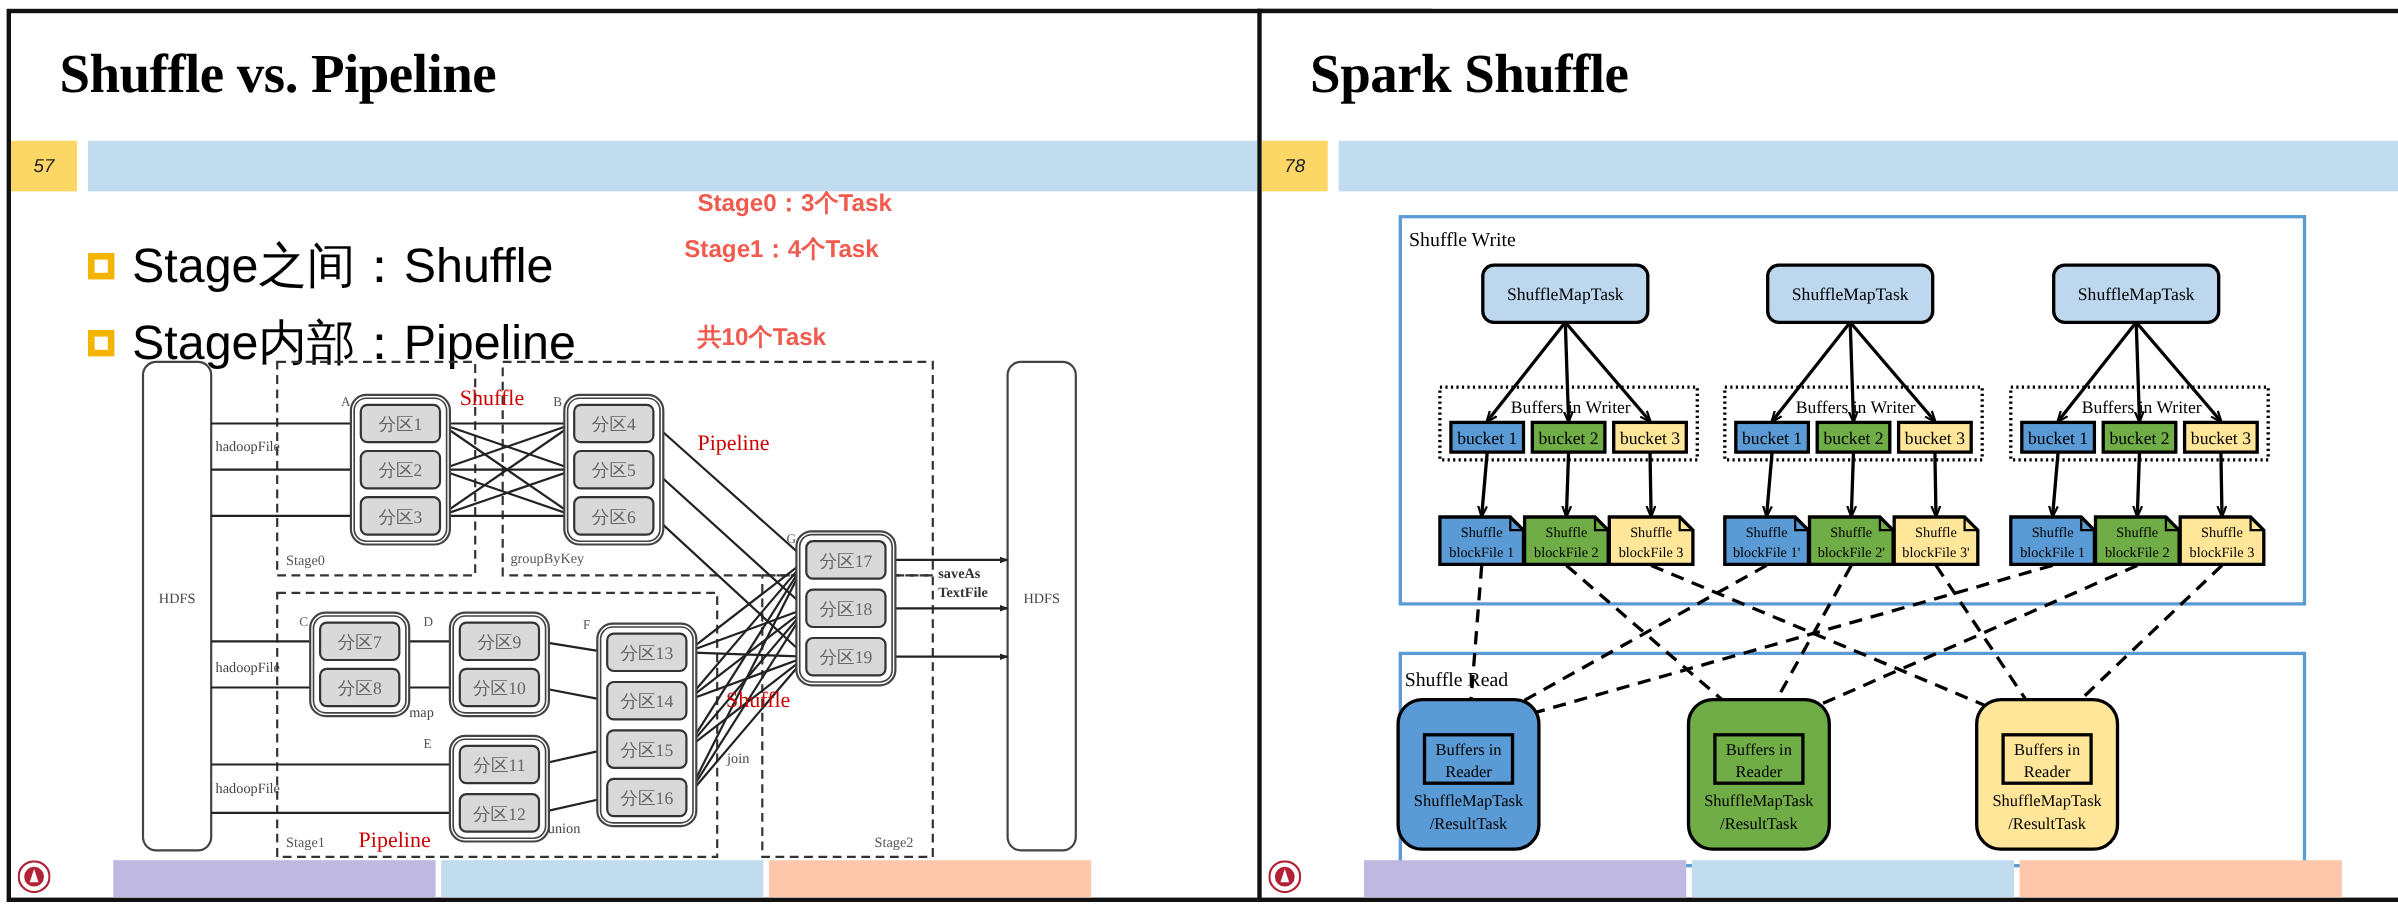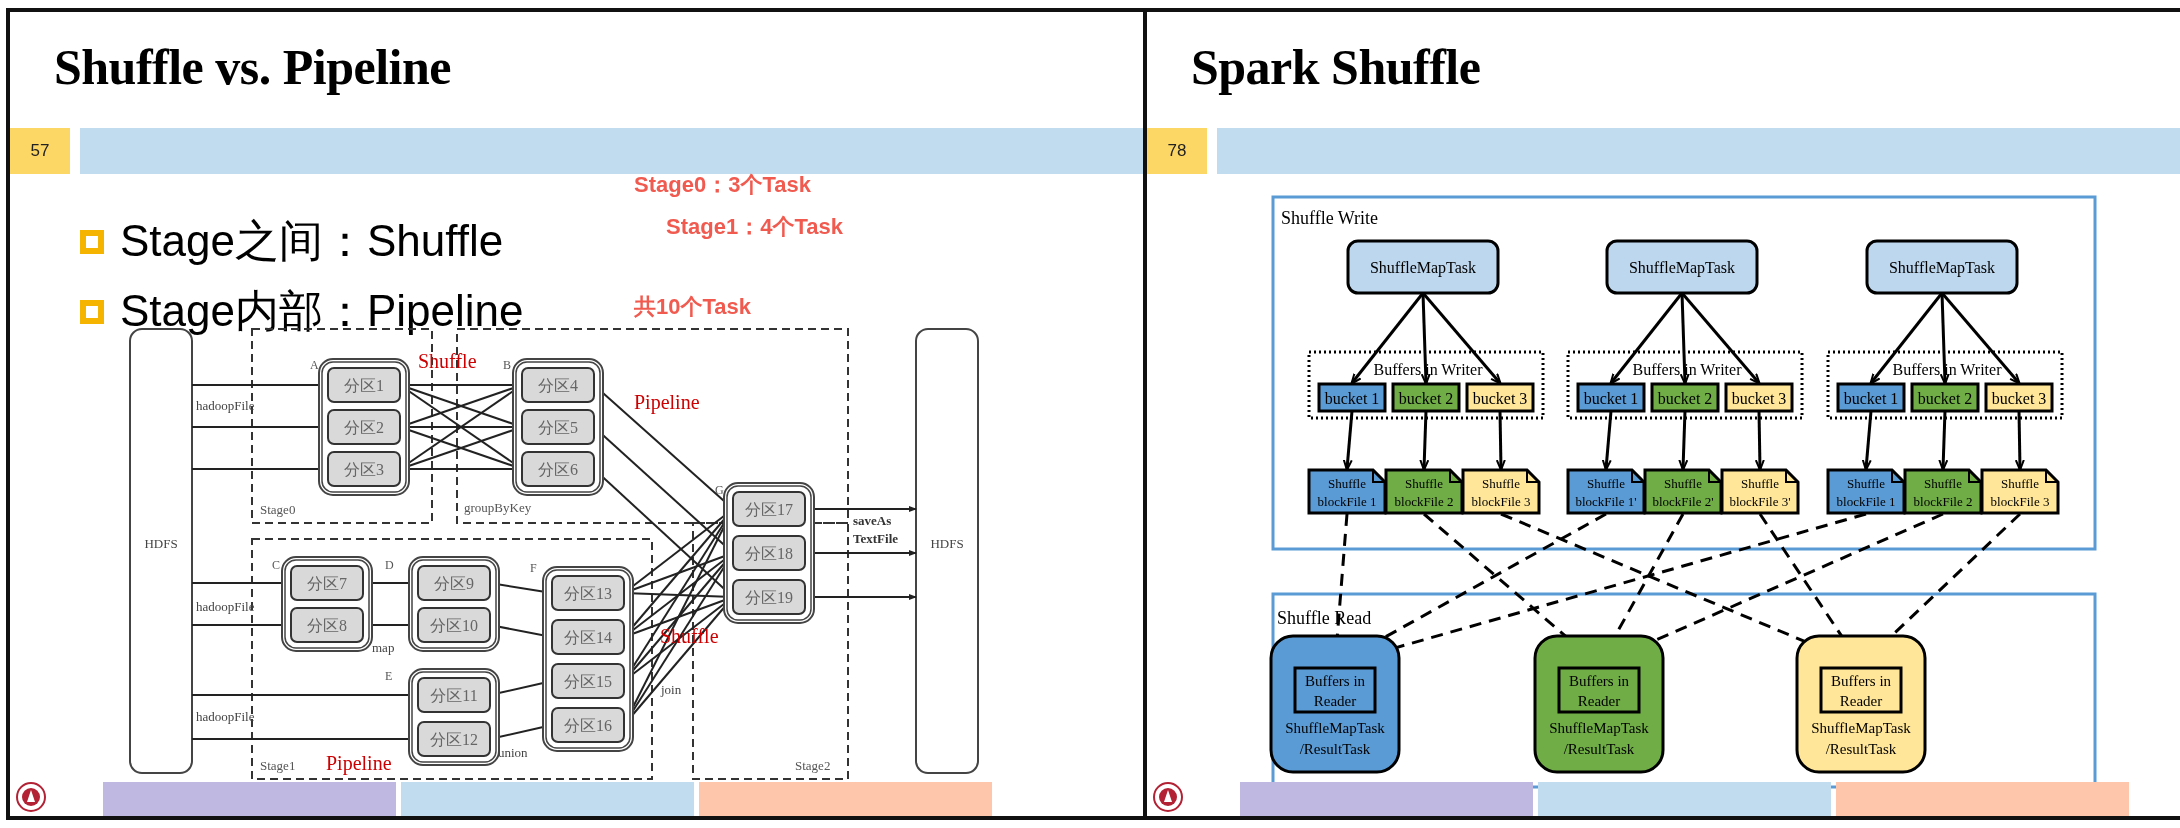--- a/index.html
+++ b/index.html
@@ -1,21 +1,21 @@
 <!DOCTYPE html>
 <html><head>
 <meta charset="utf-8">
 <style>
   html, body { margin:0; padding:0; background:#fff; }
   body { width:2180px; height:828px; position:relative; overflow:hidden; font-family:"Liberation Sans", sans-serif; }
   .slide { position:absolute; top:8px; height:812px; border:4px solid #111; box-sizing:border-box; background:#fff; overflow:hidden; }
   #slide-left { left:6px; width:1296px; }
   #slide-right { left:1143px; width:1171px; border-right:none; }
   .title { position:absolute; left:44px; top:26px; font-family:"Liberation Serif", serif; font-weight:bold; font-size:50px; color:#000; letter-spacing:-0.5px; }
-  .pagenum { position:absolute; left:0; top:116px; width:60px; height:46px; background:#fdd765; font-size:17px; color:#222; display:flex; align-items:center; justify-content:center; }
+  .pagenum { position:absolute; left:0; top:116px; width:60px; height:46px; background:#fdd765; font-size:17px; color:#222; display:flex; align-items:center; justify-content:center;font-style:italic; }
   .topbar { position:absolute; left:70px; right:0; top:116px; height:46px; background:#c2dcef; }
   .footer-band { position:absolute; bottom:0; height:34px; }
   .fb1 { left:93px; width:293px; background:#bfb9e1; }
   .fb2 { left:391px; width:293px; background:#c2dcef; }
   .fb3 { left:689px; width:293px; background:#fec7ab; }
   .logo-left { position:absolute; left:6px; bottom:4px; width:30px; height:30px; }
   .logo-right { position:absolute; right:0; bottom:0; width:34px; height:36px; background:#5b2a8c; color:#fff; font-size:16px; font-weight:bold; overflow:hidden; line-height:18px; padding-left:2px; box-sizing:border-box; }
   .logo-right small { display:block; font-size:6px; font-weight:normal; line-height:7px; white-space:nowrap; }
   .bullet { position:absolute; left:70px; font-size:44px; color:#000; display:flex; align-items:center;margin-top:24px; }
   .bullet .box { width:24px; height:24px; border:6px solid #f5b400; box-sizing:border-box; margin-right:16px; }
@@ -33,21 +33,21 @@
   <div class="bullet" style="top:176px;">
     <span class="box"></span>
     <span>Stage之间：Shuffle</span>
   </div>
   <div class="bullet" style="top:246px;">
     <span class="box"></span>
     <span>Stage内部：Pipeline</span>
   </div>
 
   <div class="red-note" style="left:624px; top:158px;">Stage0：3个Task</div>
-  <div class="red-note" style="left:656px; top:200px;">Stage1：4个Task</div>
+  <div class="red-note" style="left:612px; top:200px;">Stage1：4个Task</div>
   <div class="red-note" style="left:624px; top:280px;">共10个Task</div>
 
   <svg id="left-diagram" width="1082" height="812" style="position:absolute;left:0;top:0;" xmlns="http://www.w3.org/2000/svg">
     <defs>
       <marker id="arrL" markerWidth="8" markerHeight="8" refX="7" refY="4" orient="auto" markerUnits="userSpaceOnUse">
         <path d="M0,1 L8,4 L0,7 z" fill="#222"></path>
       </marker>
     </defs>
 
     <rect x="120" y="317" width="62" height="444" rx="12" fill="#fff" stroke="#444" stroke-width="2"></rect>

